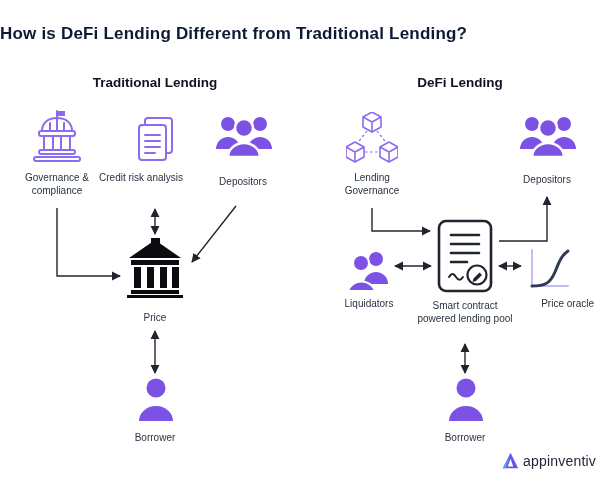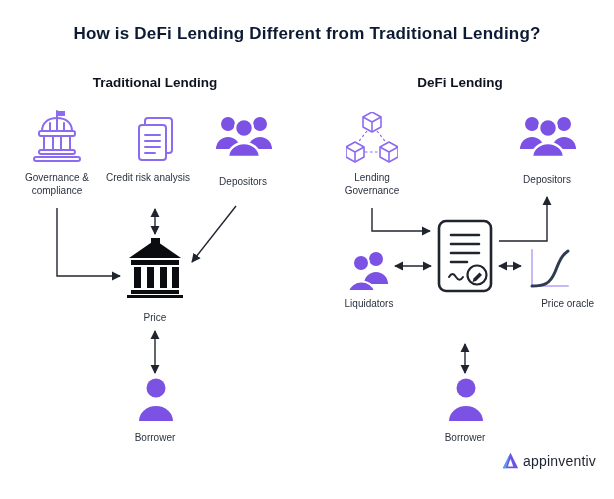--- a/index.html
+++ b/index.html
@@ -1,18 +1,18 @@
 <!DOCTYPE html>
 <html><head>
 <meta charset="utf-8">
 <style>
   html,body{margin:0;padding:0;background:#fff;}
   .stage{position:relative;width:614px;height:499px;background:#ffffff;overflow:hidden;
          font-family:"Liberation Sans",sans-serif;}
-  .title{position:absolute;top:24px;left:0;width:614px;text-align:center;
+  .title{position:absolute;top:24px;left:0;width:614px;text-align:left;
          font-size:17px;font-weight:bold;color:#0C1B33;letter-spacing:.2px;}
   .col-heading{position:absolute;top:75px;width:200px;text-align:center;
          font-size:13.5px;font-weight:bold;color:#0F1320;}
   .label{position:absolute;font-size:10px;line-height:1.28;color:#2A3240;text-align:center;}
   .icon{position:absolute;display:block;line-height:0;}
   .arrows{position:absolute;left:0;top:0;pointer-events:none;}
   .logo{position:absolute;left:502px;top:452px;display:flex;align-items:flex-end;gap:4px;}
   .logo-text{font-size:14px;font-weight:500;color:#1F2230;letter-spacing:.2px;}
 </style>
 </head>
@@ -39,21 +39,21 @@
   </div>
   <div class="label" style="left:11px;top:172px;width:92px;">Governance &amp; compliance</div>
 
   <div class="icon" style="left:136px;top:116px;">
     <svg width="40" height="48" viewBox="0 0 40 48" fill="#ffffff" stroke="#8D6BF1" stroke-width="2" stroke-linecap="round">
       <rect x="9" y="2" width="27" height="35" rx="3"></rect>
       <rect x="3" y="9" width="27" height="35" rx="3"></rect>
       <path d="M9 19 H24 M9 25 H24 M9 31 H24 M9 37 H19" fill="none"></path>
     </svg>
   </div>
-  <div class="label" style="left:103px;top:172px;width:90px;">Credit risk analysis</div>
+  <div class="label" style="left:96px;top:172px;width:90px;">Credit risk analysis</div>
 
   <div class="icon" style="left:215px;top:112px;">
     <svg width="58" height="46" viewBox="0 0 58 46" fill="#7C52E5">
       <circle cx="13" cy="12" r="7"></circle>
       <path d="M1 37 a12 12 0 0 1 24 0 z"></path>
       <circle cx="45" cy="12" r="7"></circle>
       <path d="M33 37 a12 12 0 0 1 24 0 z"></path>
       <circle cx="29" cy="16" r="9" stroke="#ffffff" stroke-width="2.5"></circle>
       <path d="M13 45 a16 14 0 0 1 32 0 z" stroke="#ffffff" stroke-width="2.5"></path>
     </svg>
@@ -126,20 +126,21 @@
 
   <div class="icon" style="left:436px;top:218px;">
     <svg width="58" height="76" viewBox="0 0 58 76" fill="none" stroke="#20242E" stroke-width="2.6" stroke-linecap="round">
       <rect x="3" y="3" width="52" height="70" rx="7" fill="#ffffff"></rect>
       <path d="M15 17 H43 M15 26 H43 M15 35 H43 M15 44 H31"></path>
       <path d="M13 59 q3.5 -6 7 0 q3.5 5.5 7 0" stroke-width="2"></path>
       <circle cx="41" cy="57" r="9.5" fill="#ffffff" stroke-width="2.2"></circle>
       <path d="M37.5 60.5 l6 -6 2.5 2.5 -6 6 -3.5 1 z" fill="#20242E" stroke="none"></path>
     </svg>
   </div>
+  <div class="label" style="left:416px;top:300px;width:98px;">Smart contract powered lending pool</div>
 
   <div class="icon" style="left:526px;top:246px;">
     <svg width="46" height="46" viewBox="0 0 46 46" fill="none">
       <path d="M6 4 V40 H42" stroke="#C7B8F7" stroke-width="2" stroke-linecap="round"></path>
       <path d="M6 40 C 18 40 24 38 29 26 C 33 16 35 10 42 5" stroke="#2F3B50" stroke-width="3" stroke-linecap="round"></path>
     </svg>
   </div>
   <div class="label" style="left:504px;top:298px;width:90px;text-align:right;">Price oracle</div>
 
   <div class="icon" style="left:448px;top:378px;">

